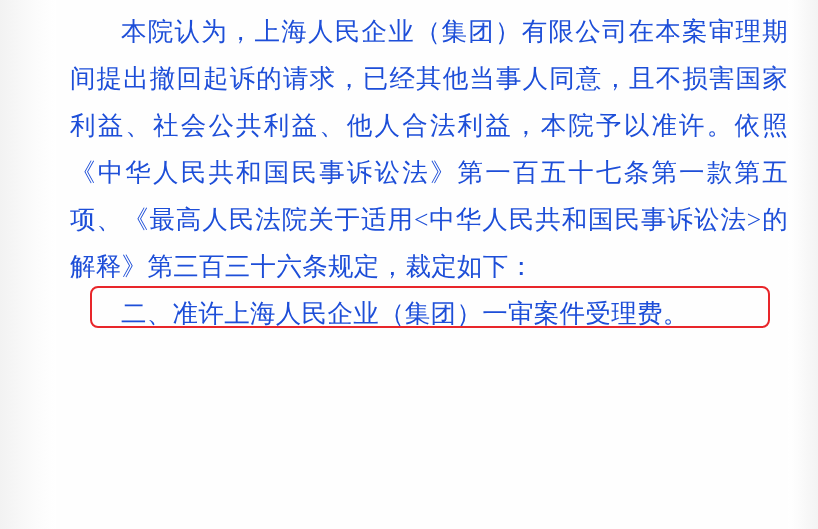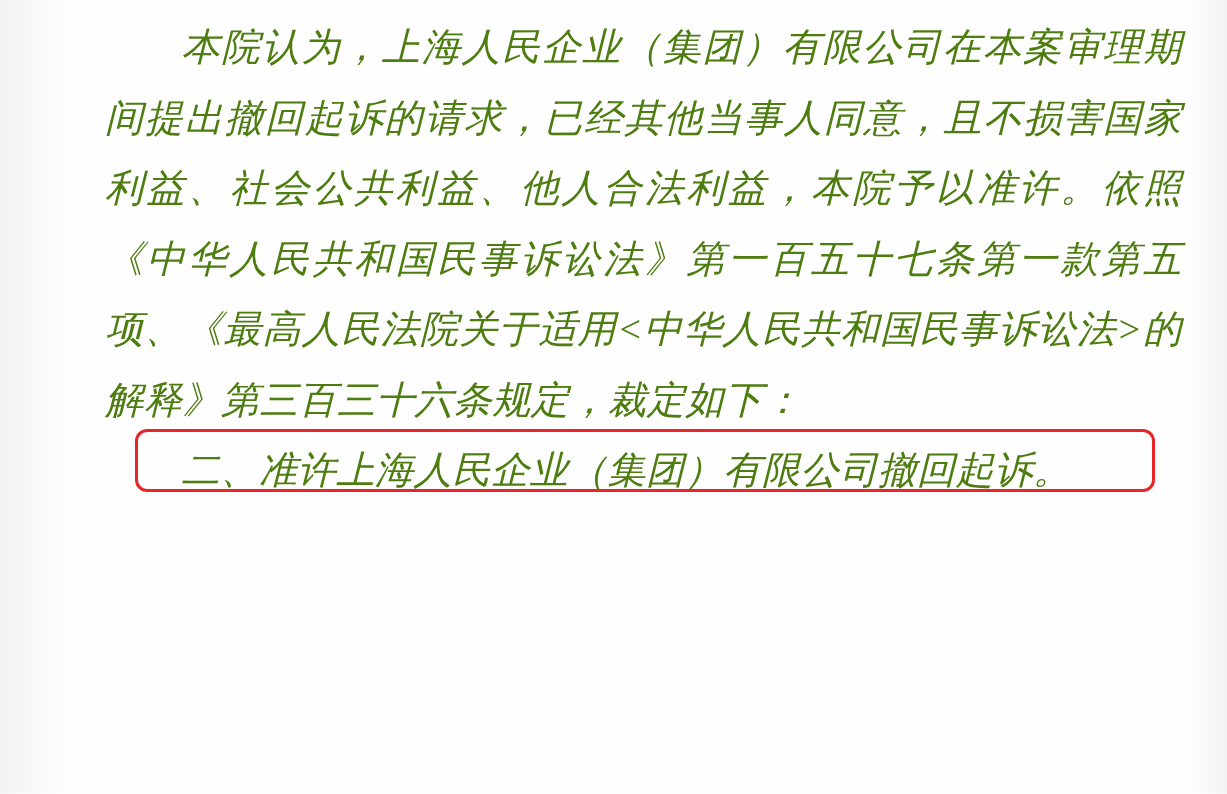--- a/index.html
+++ b/index.html
@@ -40,26 +40,25 @@
   #body-text {
     position: absolute;
     left: 70px;
     top: 8px;
     width: 718px;
     z-index: 2;
   }
   .para {
     font-size: 25.5px;
     line-height: 47px;
-    color: #4d7c0f;
+    color: #1d4ed8;
     letter-spacing: 0.3px;
     text-align: justify;
     margin: 0;
     white-space: pre-wrap;
-    font-style: italic;
   }
   .para.indent {
     text-indent: 2em;
   }
   .para-block {
     position: relative;
   }
   
   .highlight-box {
     position: absolute;
@@ -91,19 +90,19 @@
 
   <div id="body-text">
 
     <div class="para-block">
       <p class="para indent">本院认为，上海人民企业（集团）有限公司在本案审理期间提出撤回起诉的请求，已经其他当事人同意，且不损害国家利益、社会公共利益、他人合法利益，本院予以准许。依照《中华人民共和国民事诉讼法》第一百五十七条第一款第五项、《最高人民法院关于适用&lt;中华人民共和国民事诉讼法&gt;的解释》第三百三十六条规定，裁定如下：</p>
     </div>
 
 
     <div class="para-block">
       <div class="highlight-box"></div>
-      <p class="para indent">二、准许上海人民企业（集团）有限公司撤回起诉。</p>
+      <p class="para indent">二、准许上海人民企业（集团）一审案件受理费。</p>
     </div>
 
 
   </div>
 
 </div>
 
 </body></html>

